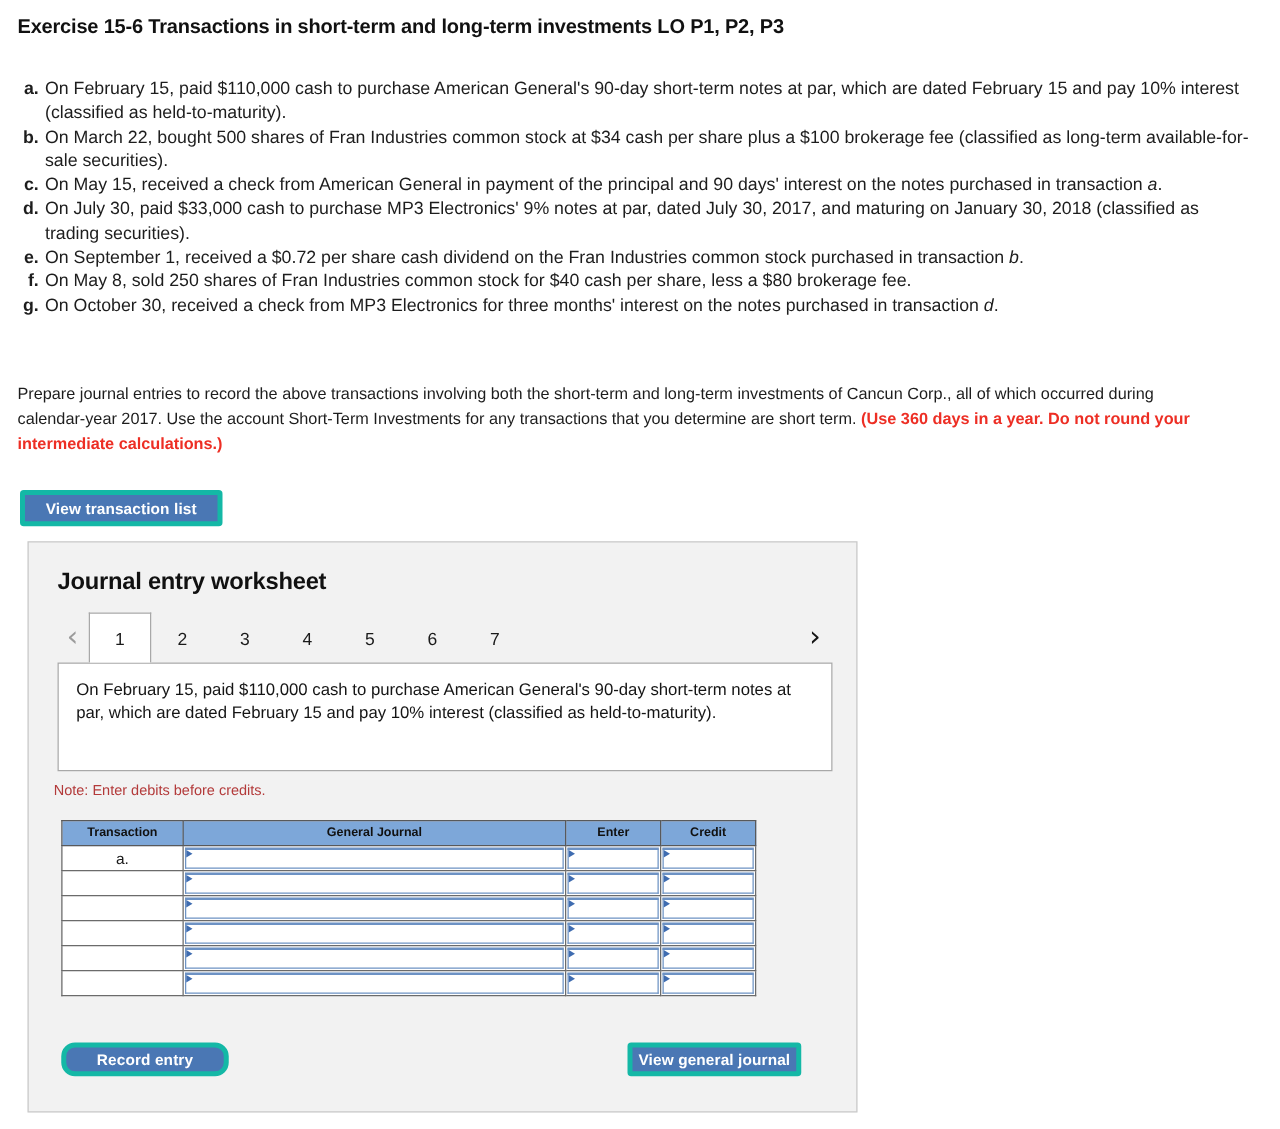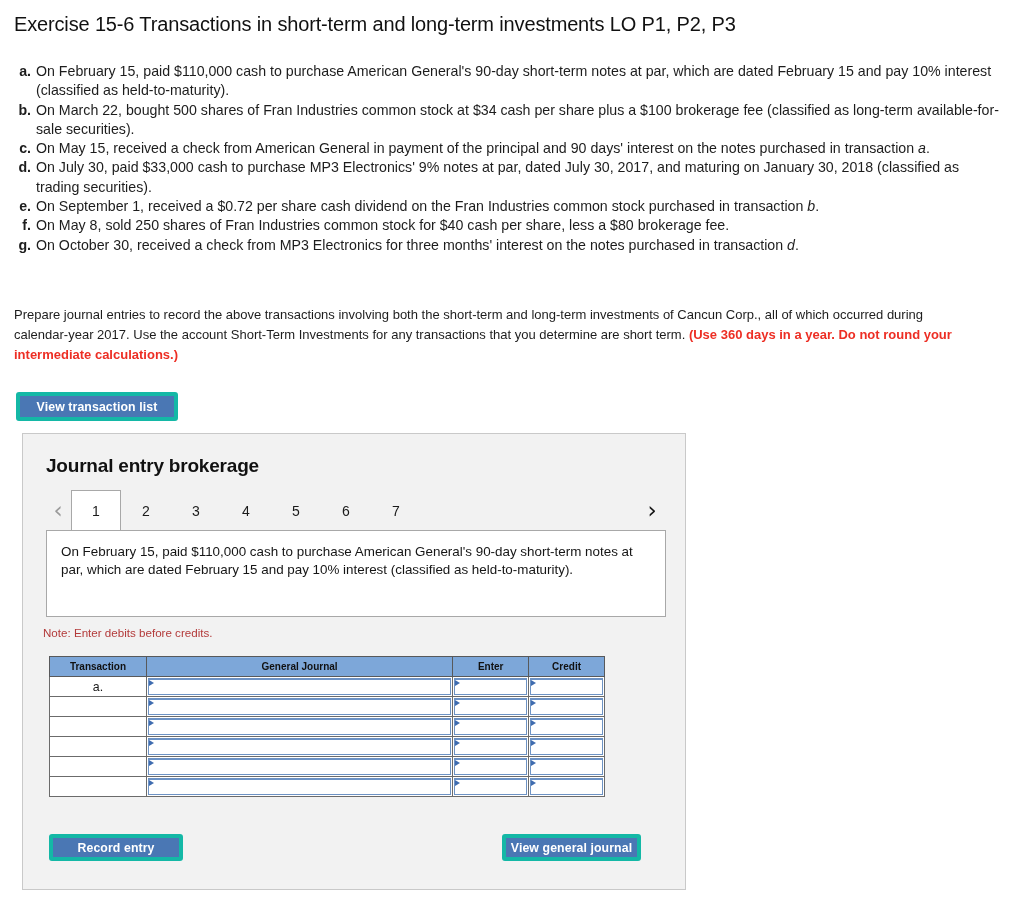--- a/index.html
+++ b/index.html
@@ -10,22 +10,22 @@
     font-family: "Liberation Sans", sans-serif;
     color: #1a1a1a;
     -webkit-font-smoothing: antialiased;
   }
   .page { position: relative; width: 1024px; height: 903px; overflow: hidden; }
 
   
   .exercise-title {
     position: absolute;
     left: 14px; top: 13px;
-    font-size: 20px;
-    font-weight: normal;
+    font-size: 16px;
+    font-weight: bold;
     letter-spacing: -0.15px;
     color: #111;
     white-space: nowrap;
   }
 
   
   .txn-list {
     position: absolute;
     left: 14px; top: 62px;
     width: 985px;
@@ -222,21 +222,21 @@
     position: absolute;
     left: 0px; top: 0px;
     width: 0; height: 0;
     border-left: 5px solid #3f6cb0;
     border-top: 3px solid transparent;
     border-bottom: 3px solid transparent;
   }
 
   
   .btn-row { position: absolute; left: 0; top: 400px; width: 664px; height: 32px; }
-  .btn-record { position: absolute; left: 26px;  top: 0; width: 134px; height: 27px; }
+  .btn-record { position: absolute; left: 26px;  top: 0; width: 134px; height: 27px; border-radius: 11px; }
   .btn-clear  { position: absolute; left: 203px; top: 0; width: 144px; height: 27px; }
   .btn-viewgj { position: absolute; left: 479px; top: 0; width: 139px; height: 27px; }
 </style>
 </head>
 <body>
 
 <div class="page">
 
   <div class="exercise-title">Exercise 15-6 Transactions in short-term and long-term investments LO P1, P2, P3</div>
 
@@ -272,21 +272,21 @@
     </div>
 
   <div class="prompt">
     <span>Prepare journal entries to record the above transactions involving both the short-term and long-term investments of Cancun Corp., all of which occurred during calendar-year 2017. Use the account Short-Term Investments for any transactions that you determine are short term. </span><span class="red-note">(Use 360 days in a year. Do not round your intermediate calculations.)</span>
   </div>
 
   <div class="btn view-txn-btn">View transaction list</div>
 
   <div class="worksheet">
 
-    <div class="ws-title">Journal entry brokerage</div>
+    <div class="ws-title">Journal entry worksheet</div>
 
     <div class="tabs">
       <div class="tab-strip">
         <div class="chev prev">‹</div>
         <div id="tab-container" style="display:flex;">
             <div class="tab active">1</div>
             <div class="tab">2</div>
             <div class="tab">3</div>
             <div class="tab">4</div>
             <div class="tab">5</div>

